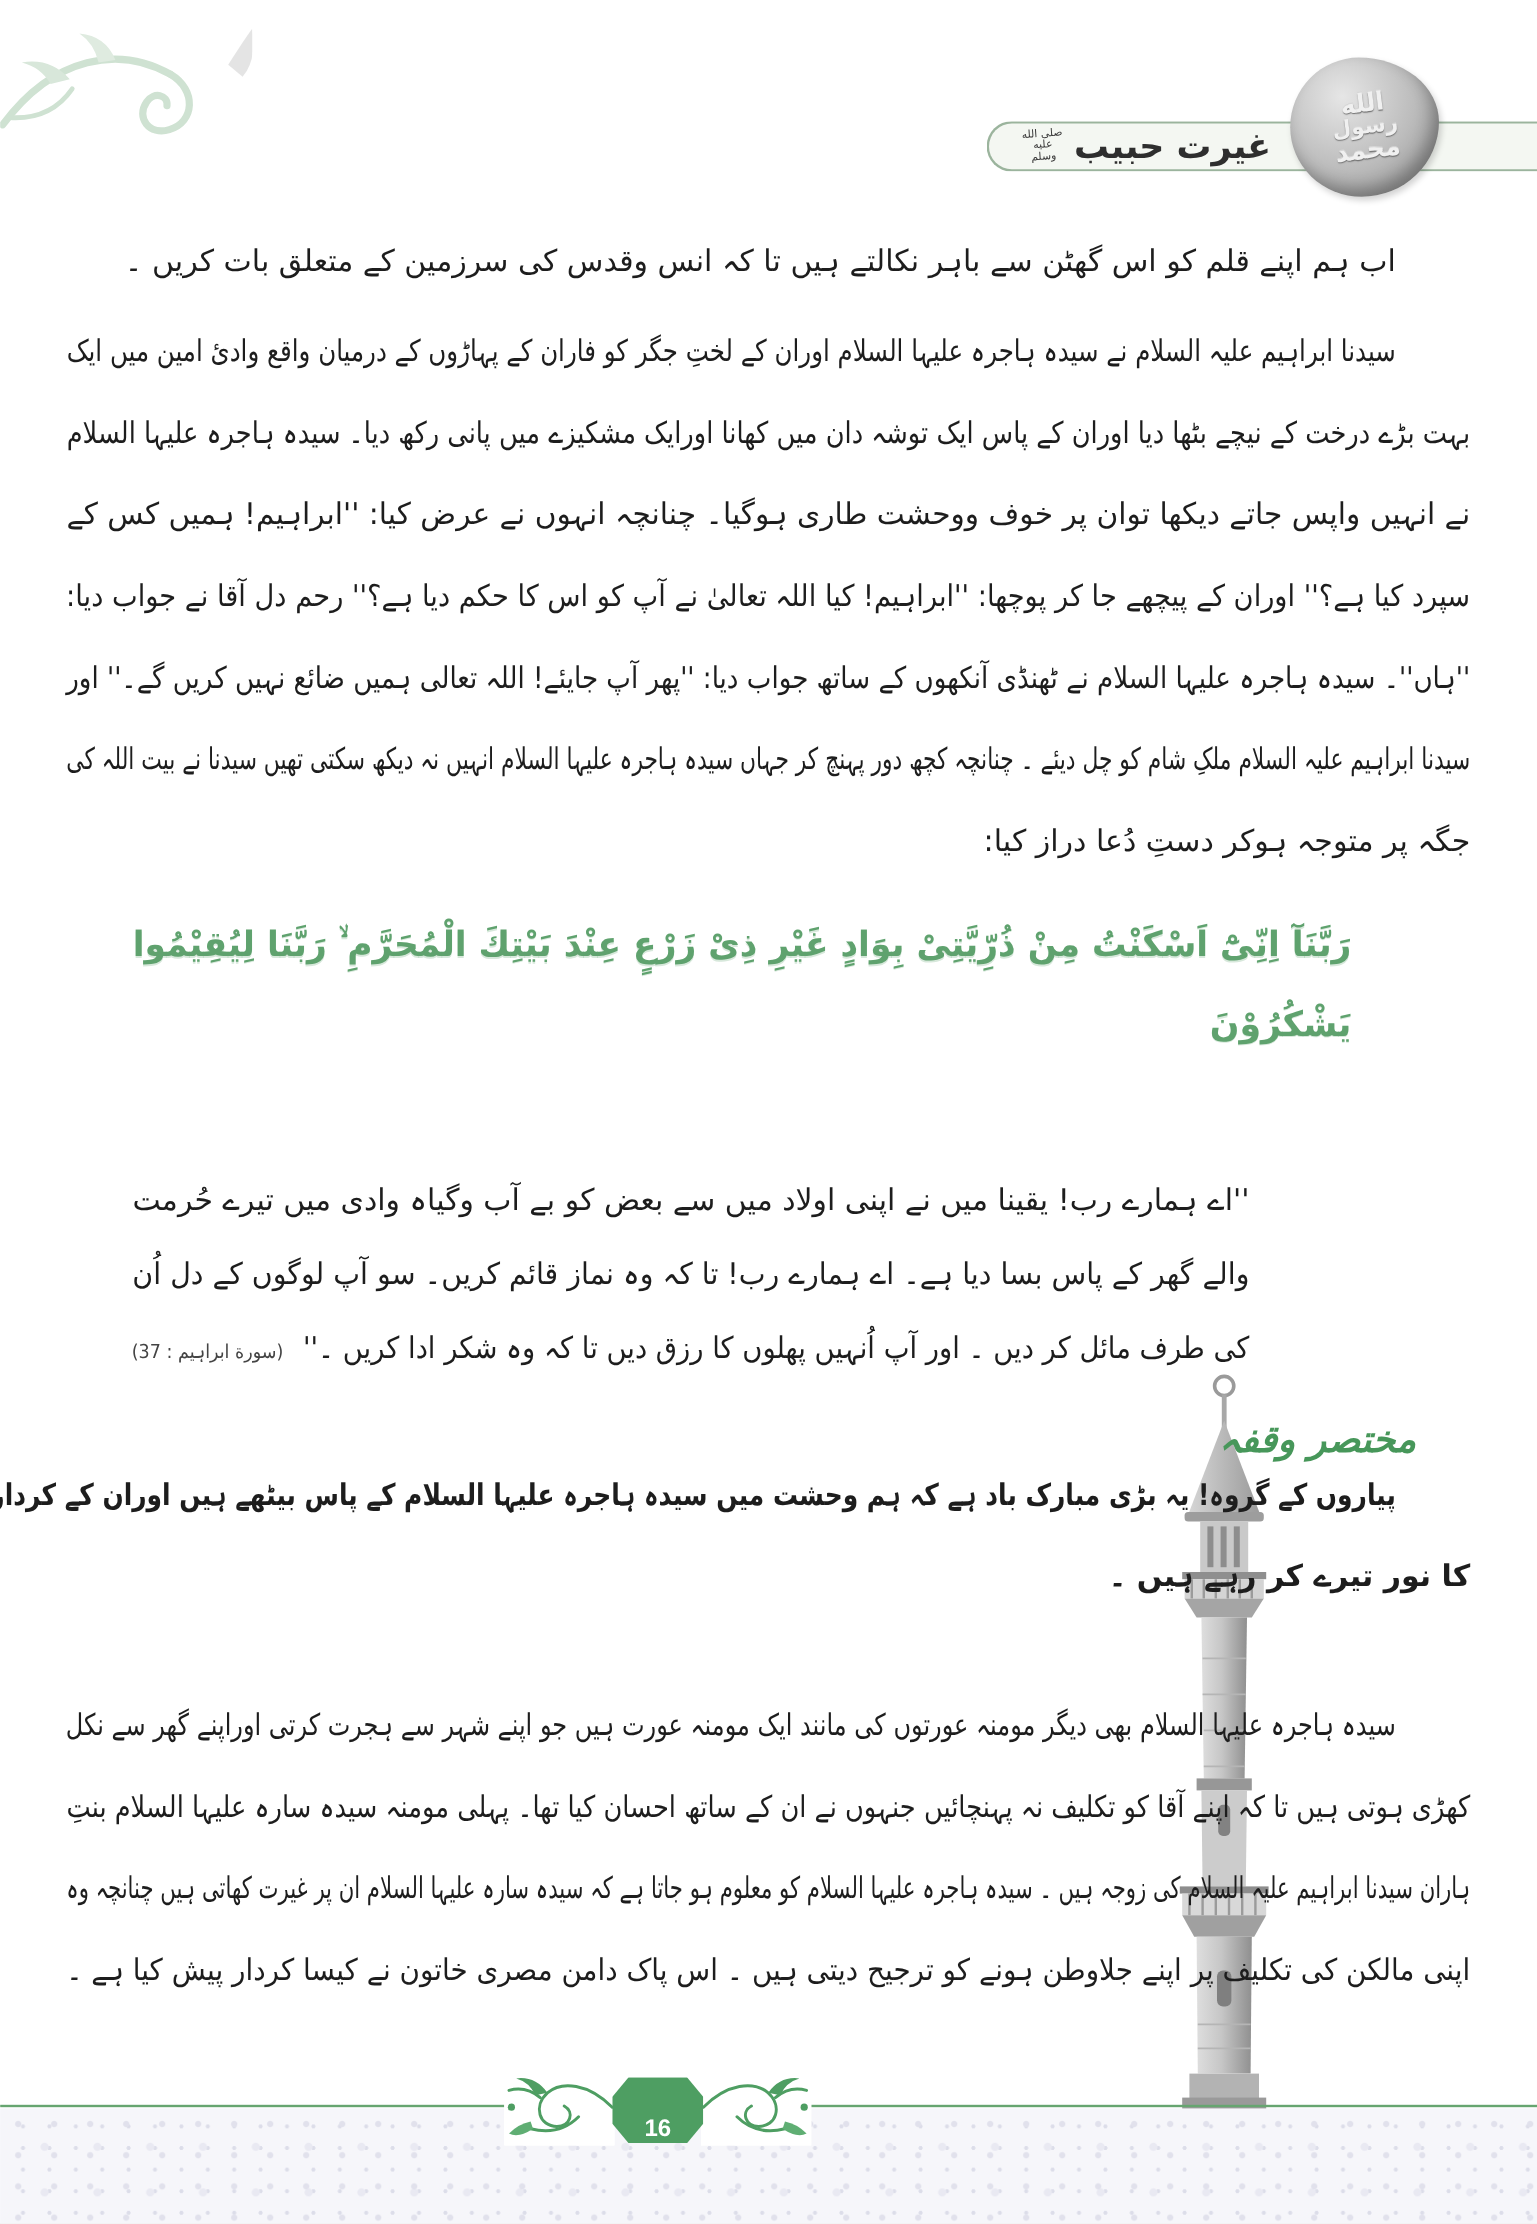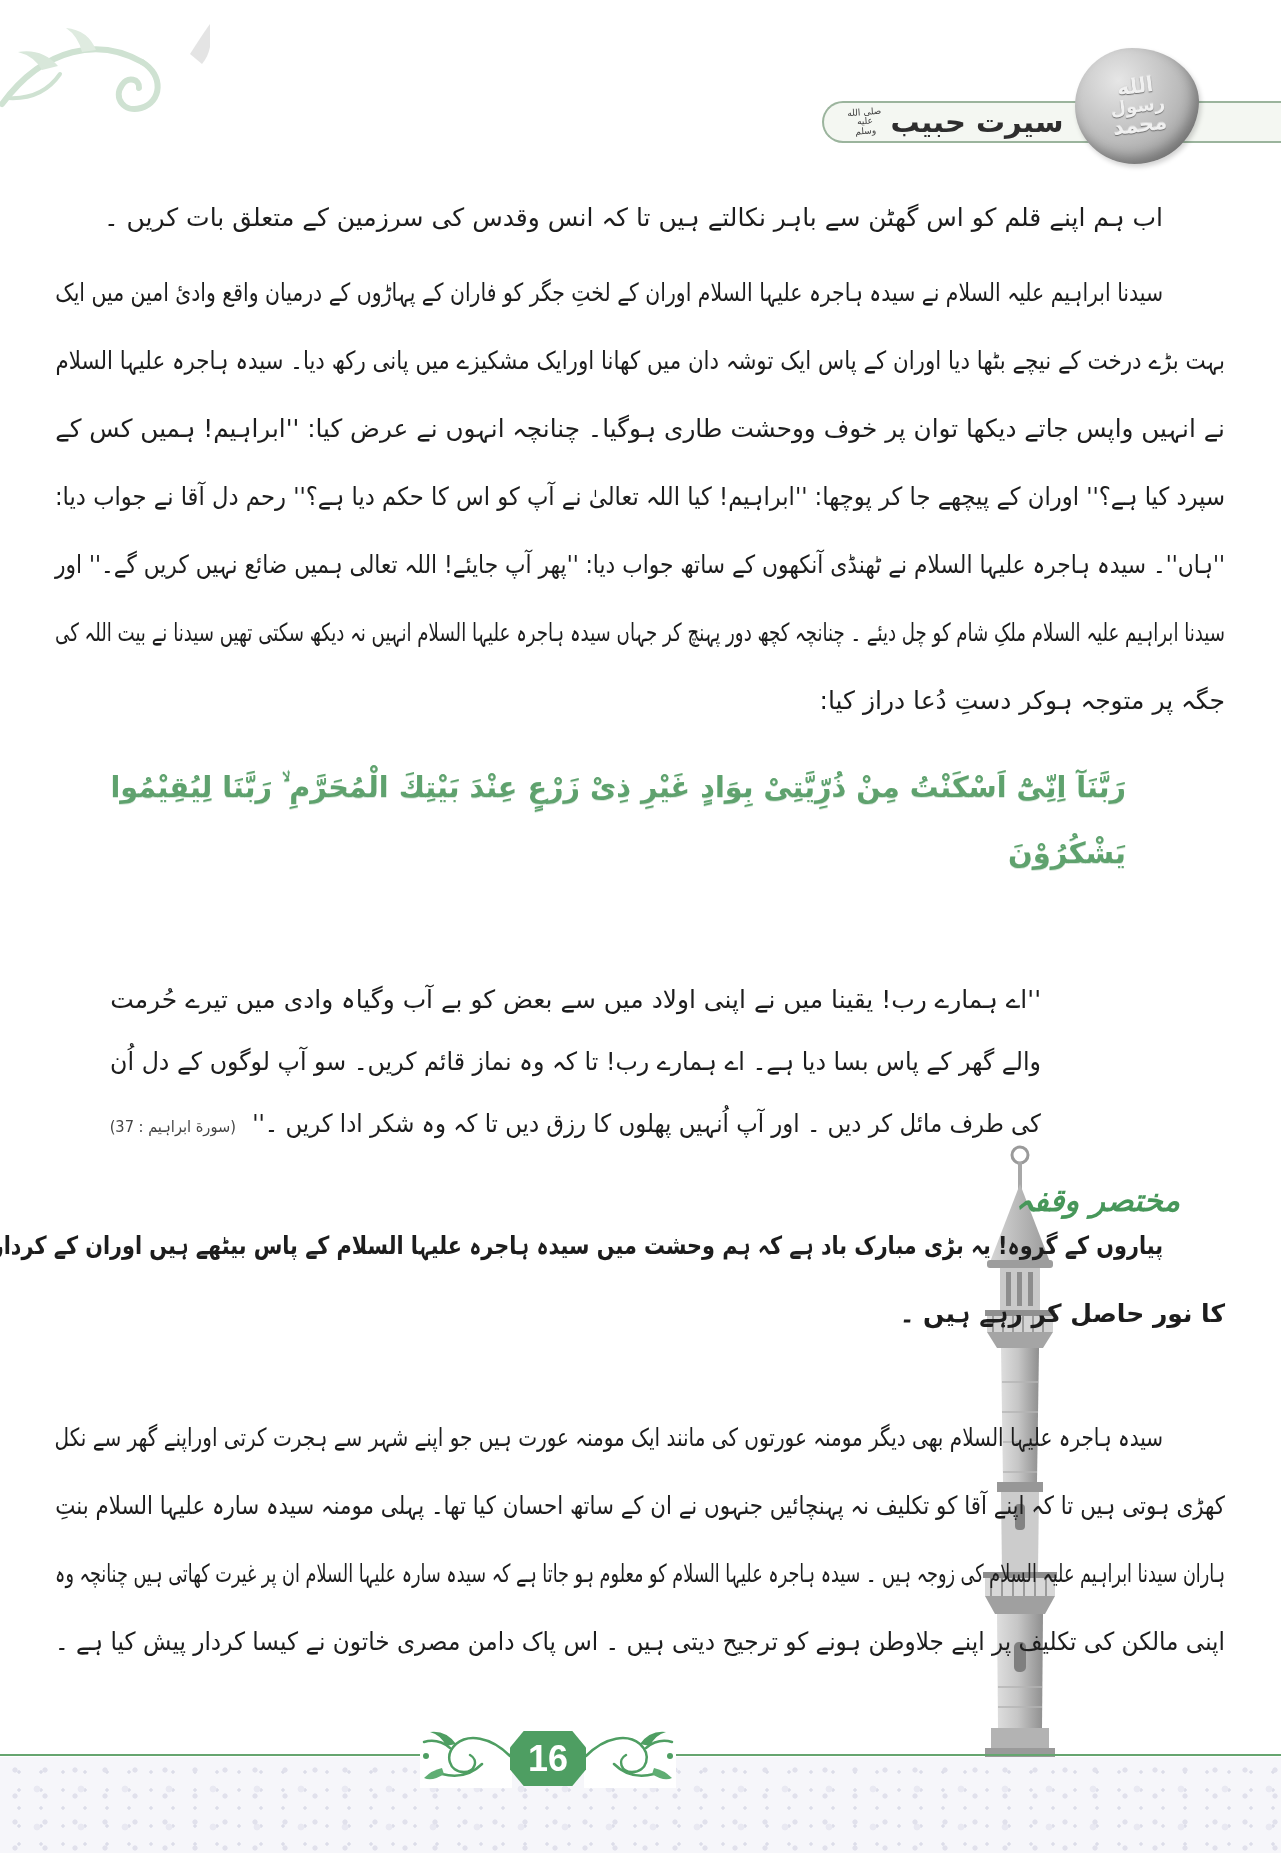--- a/index.html
+++ b/index.html
@@ -77,23 +77,23 @@
     background-size:30px 26px,44px 38px,22px 18px;
     background-position:0 0,15px 13px,8px 6px;
   }
   .flourish{position:absolute;top:1726px;z-index:4;background:#ffffff;}
   .flourish.fl-left{left:420px;}
   .flourish.fl-right{left:584px;transform:scaleX(-1);}
   .page-badge{
     position:absolute;top:1731px;left:510px;width:76px;height:55px;z-index:5;
     background:#4e9e62;
     clip-path:polygon(18% 0,82% 0,100% 30%,100% 70%,82% 100%,18% 100%,0 70%,0 30%);
-    display:flex;align-items:center;justify-content:center;
+    display:flex;align-items:flex-end;justify-content:center;
     color:#ffffff;font-family:"Liberation Sans",sans-serif;
-    font-size:36px;font-weight:bold;
+    font-size:20px;font-weight:bold;
   }
 </style>
 </head>
 <body>
 
 <div class="page">
 
   <svg class="swirl" width="210" height="104" viewBox="0 0 210 104">
     <g fill="none" stroke="#cfe2d2" stroke-width="6" stroke-linecap="round">
       <path d="M2,80 C45,22 100,14 142,38"></path>
@@ -101,21 +101,21 @@
       <path d="M60,50 q-18,26 -52,24" stroke-width="4"></path>
     </g>
     <ellipse cx="52" cy="38" rx="16" ry="7" fill="#dcead e" opacity="0"></ellipse>
     <path d="M58,42 q-16,-18 -40,-14 q16,4 24,18 z" fill="#d8e7da"></path>
     <path d="M96,26 q-8,-20 -30,-22 q12,8 16,24 z" fill="#dfebe0"></path>
     <path d="M190,30 q14,-22 20,-30 q4,26 -8,40 z" fill="#dddddd" opacity=".8"></path>
   </svg>
 
   <div class="header-band"></div>
   <div class="band-title">
-    <span>سیرت حبیب</span>
+    <span>غیرت حبیب</span>
     <span class="sall">صلى الله عليه وسلم</span>
   </div>
   <div class="seal">
     <div class="seal-inner">
       <div>الله</div>
       <div>رسول</div>
       <div>محمد</div>
     </div>
   </div>
 
@@ -144,21 +144,21 @@
     <div class="line just" style="transform-origin: right center; transform: scaleX(0.912745);">
       <span>کی طرف مائل کر دیں ۔ اور آپ اُنہیں پھلوں کا رزق دیں تا کہ وہ شکر ادا کریں ۔''</span>
       <span class="verse-ref">(سورة ابراہیم : 37)</span>
     </div>
   </div>
 
   <div id="pause-heading">مختصر وقفہ</div>
 
   <div class="tblock" id="para3">
     <div class="line just indent" style="transform-origin: right center; transform: scaleX(0.830585);">پیاروں کے گروہ! یہ بڑی مبارک باد ہے کہ ہم وحشت میں سیدہ ہاجرہ علیہا السلام کے پاس بیٹھے ہیں اوران کے کردار سے عبرت</div>
-    <div class="line">کا نور حاصل کر رہے ہیں ۔</div>
+    <div class="line">کا نور تیرے کر رہے ہیں ۔</div>
   </div>
 
   <div class="tblock" id="para4">
     <div class="line just indent" style="transform-origin: right center; transform: scaleX(0.8);">سیدہ ہاجرہ علیہا السلام بھی دیگر مومنہ عورتوں کی مانند ایک مومنہ عورت ہیں جو اپنے شہر سے ہجرت کرتی اوراپنے گھر سے نکل</div>
     <div class="line just" style="transform-origin: right center; transform: scaleX(0.855889);">کھڑی ہوتی ہیں تا کہ اپنے آقا کو تکلیف نہ پہنچائیں جنہوں نے ان کے ساتھ احسان کیا تھا۔ پہلی مومنہ سیدہ سارہ علیہا السلام بنتِ</div>
     <div class="line just" style="transform-origin: right center; transform: scaleX(0.706095);">ہاران سیدنا ابراہیم علیہ السلام کی زوجہ ہیں ۔ سیدہ ہاجرہ علیہا السلام کو معلوم ہو جاتا ہے کہ سیدہ سارہ علیہا السلام ان پر غیرت کھاتی ہیں چنانچہ وہ</div>
     <div class="line just" style="transform-origin: right center; transform: scaleX(0.926366);">اپنی مالکن کی تکلیف پر اپنے جلاوطن ہونے کو ترجیح دیتی ہیں ۔ اس پاک دامن مصری خاتون نے کیسا کردار پیش کیا ہے ۔</div>
   </div>
 
   <svg class="minaret" width="150" height="616" viewBox="0 0 150 616">

